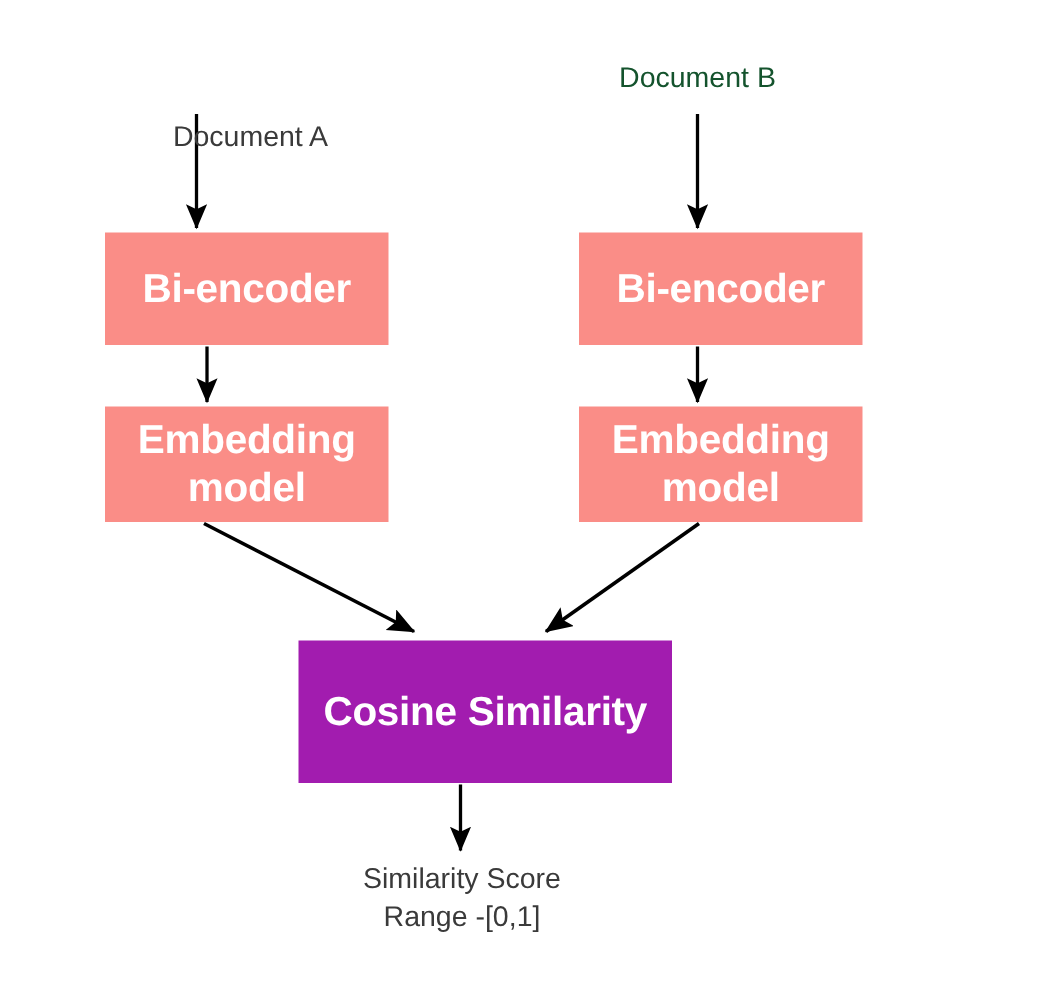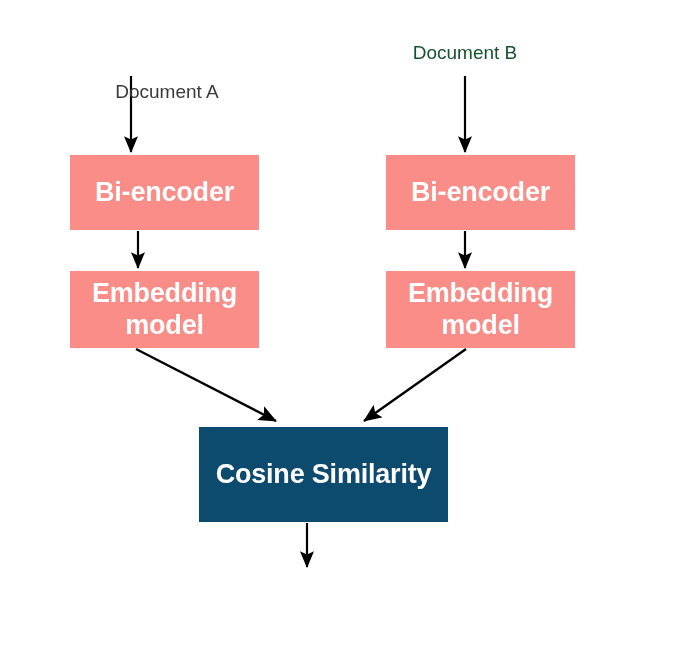--- a/index.html
+++ b/index.html
@@ -99,16 +99,18 @@
   <div class="node-box" id="box-bienc-left" style="background: rgb(250, 141, 135); color: rgb(255, 255, 255);">Bi-encoder</div>
 
   <div class="node-box" id="box-embed-left" style="background: rgb(250, 141, 135); color: rgb(255, 255, 255);">Embedding
 model</div>
 
   <div class="node-box" id="box-bienc-right" style="background: rgb(250, 141, 135); color: rgb(255, 255, 255);">Bi-encoder</div>
 
   <div class="node-box" id="box-embed-right" style="background: rgb(250, 141, 135); color: rgb(255, 255, 255);">Embedding
 model</div>
 
-  <div class="node-box" id="box-cosine" style="background: #0c4a6e; color: rgb(255, 255, 255);">Cosine Similarity</div>
+  <div class="node-box" id="box-cosine" style="background: #a21caf; color: rgb(255, 255, 255);">Cosine Similarity</div>
 
+  <div class="plain-label" id="label-output" style="color: rgb(58, 58, 58);">Similarity Score
+Range -[0,1]</div>
 
 </div>
 
 </body></html>

